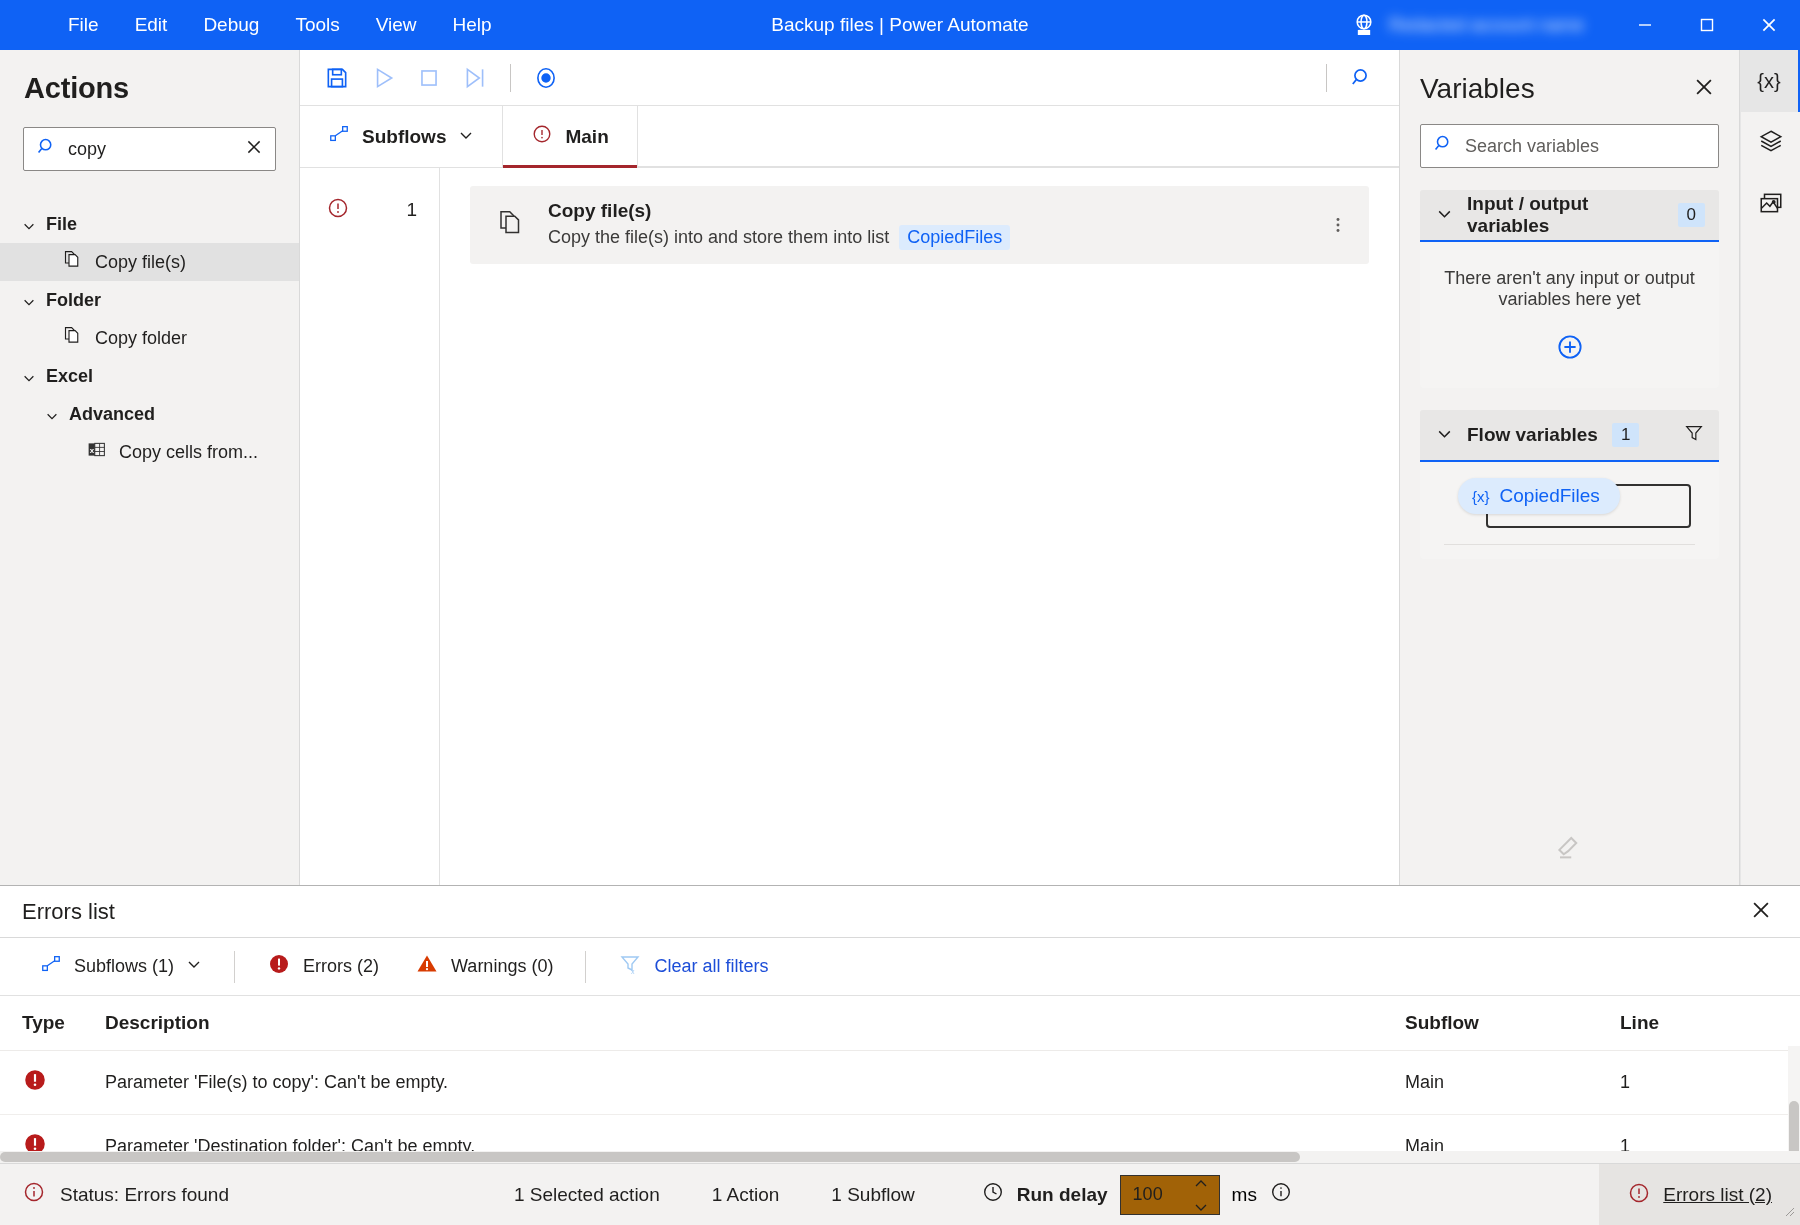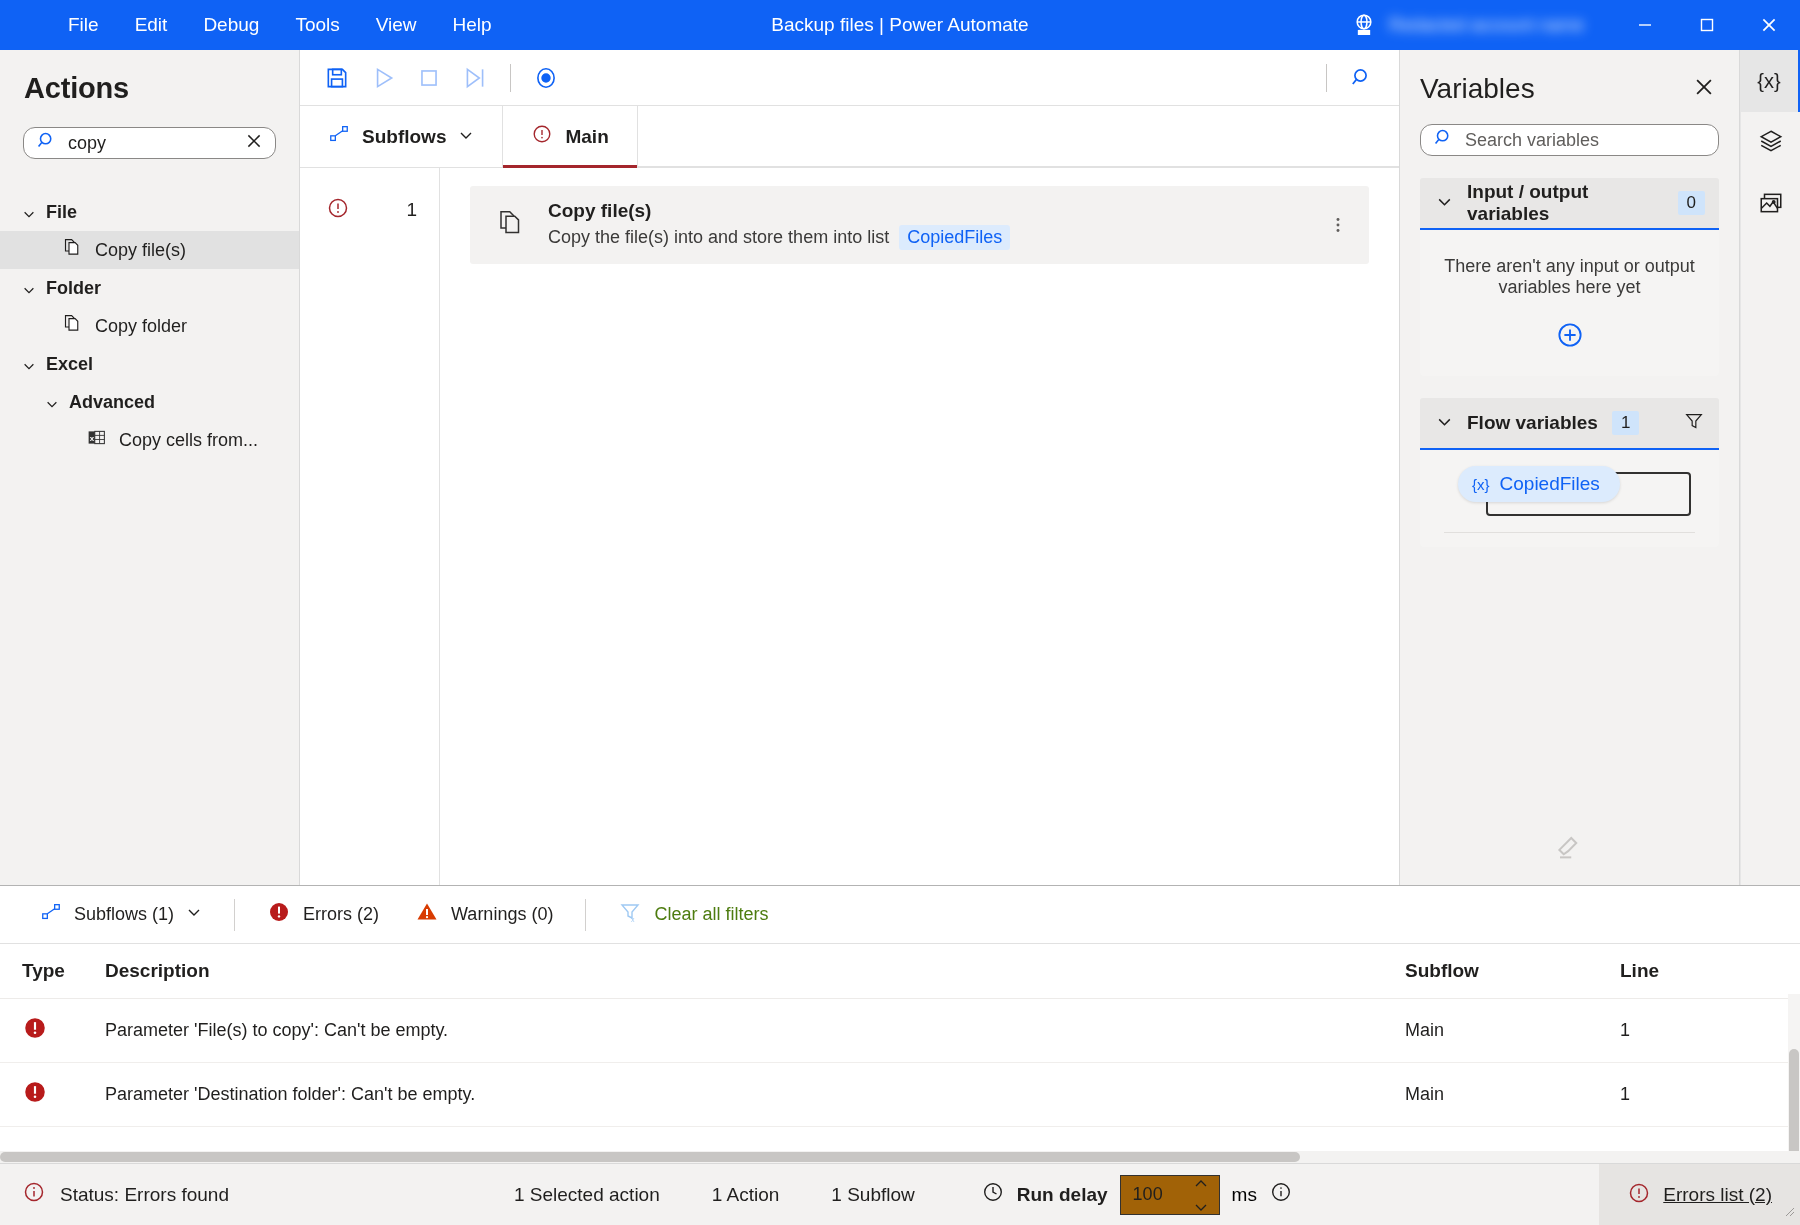--- a/index.html
+++ b/index.html
@@ -68,22 +68,22 @@
     overflow: hidden;
   }
   .actions-title {
     font-size: 29px; font-weight: 600; color: #201f1e;
     padding: 22px 10px 14px 24px;
     letter-spacing: -0.2px;
   }
   .search-wrap { padding: 8px 23px 0 23px; }
   .search-box {
     display: flex; align-items: center;
-    height: 32px; background: #ffffff;
-    border: 1px solid #8a8886; border-radius: 12px;
+    height: 44px; background: #ffffff;
+    border: 1px solid #8a8886; border-radius: 2px;
     padding: 0 10px 0 12px;
   }
   .search-box .sicon { flex: 0 0 auto; margin-right: 10px; }
   .search-box input {
     flex: 1; border: none; outline: none;
     font-size: 18px; color: #201f1e;
     font-family: "Liberation Sans", sans-serif;
     background: transparent; min-width: 0;
   }
   .search-box input::placeholder { color: #605e5c; }
@@ -282,21 +282,21 @@
     height: 58px; min-height: 58px;
     display: flex; align-items: center;
     padding: 0 0 0 22px;
     border-bottom: 1px solid #e1e1e1;
   }
   .filter-item {
     display: flex; align-items: center; gap: 12px;
     font-size: 18px; color: #201f1e;
     padding: 6px 18px; cursor: default; white-space: nowrap;
   }
-  .filter-item.muted { color: #4d7c0f; text-align: center; }
+  .filter-item.muted { color: #1d4ed8; text-align: center; }
   .fsep { width: 1px; height: 32px; background: #d2d0ce; margin: 0 14px; }
   .errsearch {
     margin-left: auto; display: flex; align-items: center;
     gap: 14px; padding: 0 28px 0 22px;
     border-left: 1px solid #d2d0ce;
     height: 100%;
   }
   .errsearch input {
     border: none; outline: none; background: transparent;
     font-size: 18px; color: #201f1e; width: 230px;
@@ -731,20 +731,29 @@
               <rect x="3" y="8" width="15" height="12" fill="#f3f2f1"></rect>
             <polyline points="3,17 8,12 11,15 14,11 18,17"></polyline>
               <circle cx="14.5" cy="11" r="1.1"></circle>
           </svg>
         </span>
       </div>
     </div>
   </div>
 
   <div class="errors-panel">
+    <div class="errors-head">
+      <div class="errors-title">Errors list</div>
+      <div class="errors-close">
+        <svg width="22" height="22" viewBox="0 0 16 16">
+            <line x1="3" y1="3" x2="13" y2="13" stroke="#201f1e" stroke-width="1.3"></line>
+            <line x1="13" y1="3" x2="3" y2="13" stroke="#201f1e" stroke-width="1.3"></line>
+          </svg>
+      </div>
+    </div>
 
     <div class="errors-filters">
       <div class="filter-item">
         <span>
           <svg width="22" height="22" viewBox="0 0 24 24" fill="none" stroke="#0f62f5" stroke-width="1.4">
             <rect x="3" y="14" width="5" height="5"></rect>
               <rect x="16" y="4" width="5" height="5"></rect>
               <line x1="8" y1="14" x2="16" y2="8.5"></line>
           </svg>
         </span>

